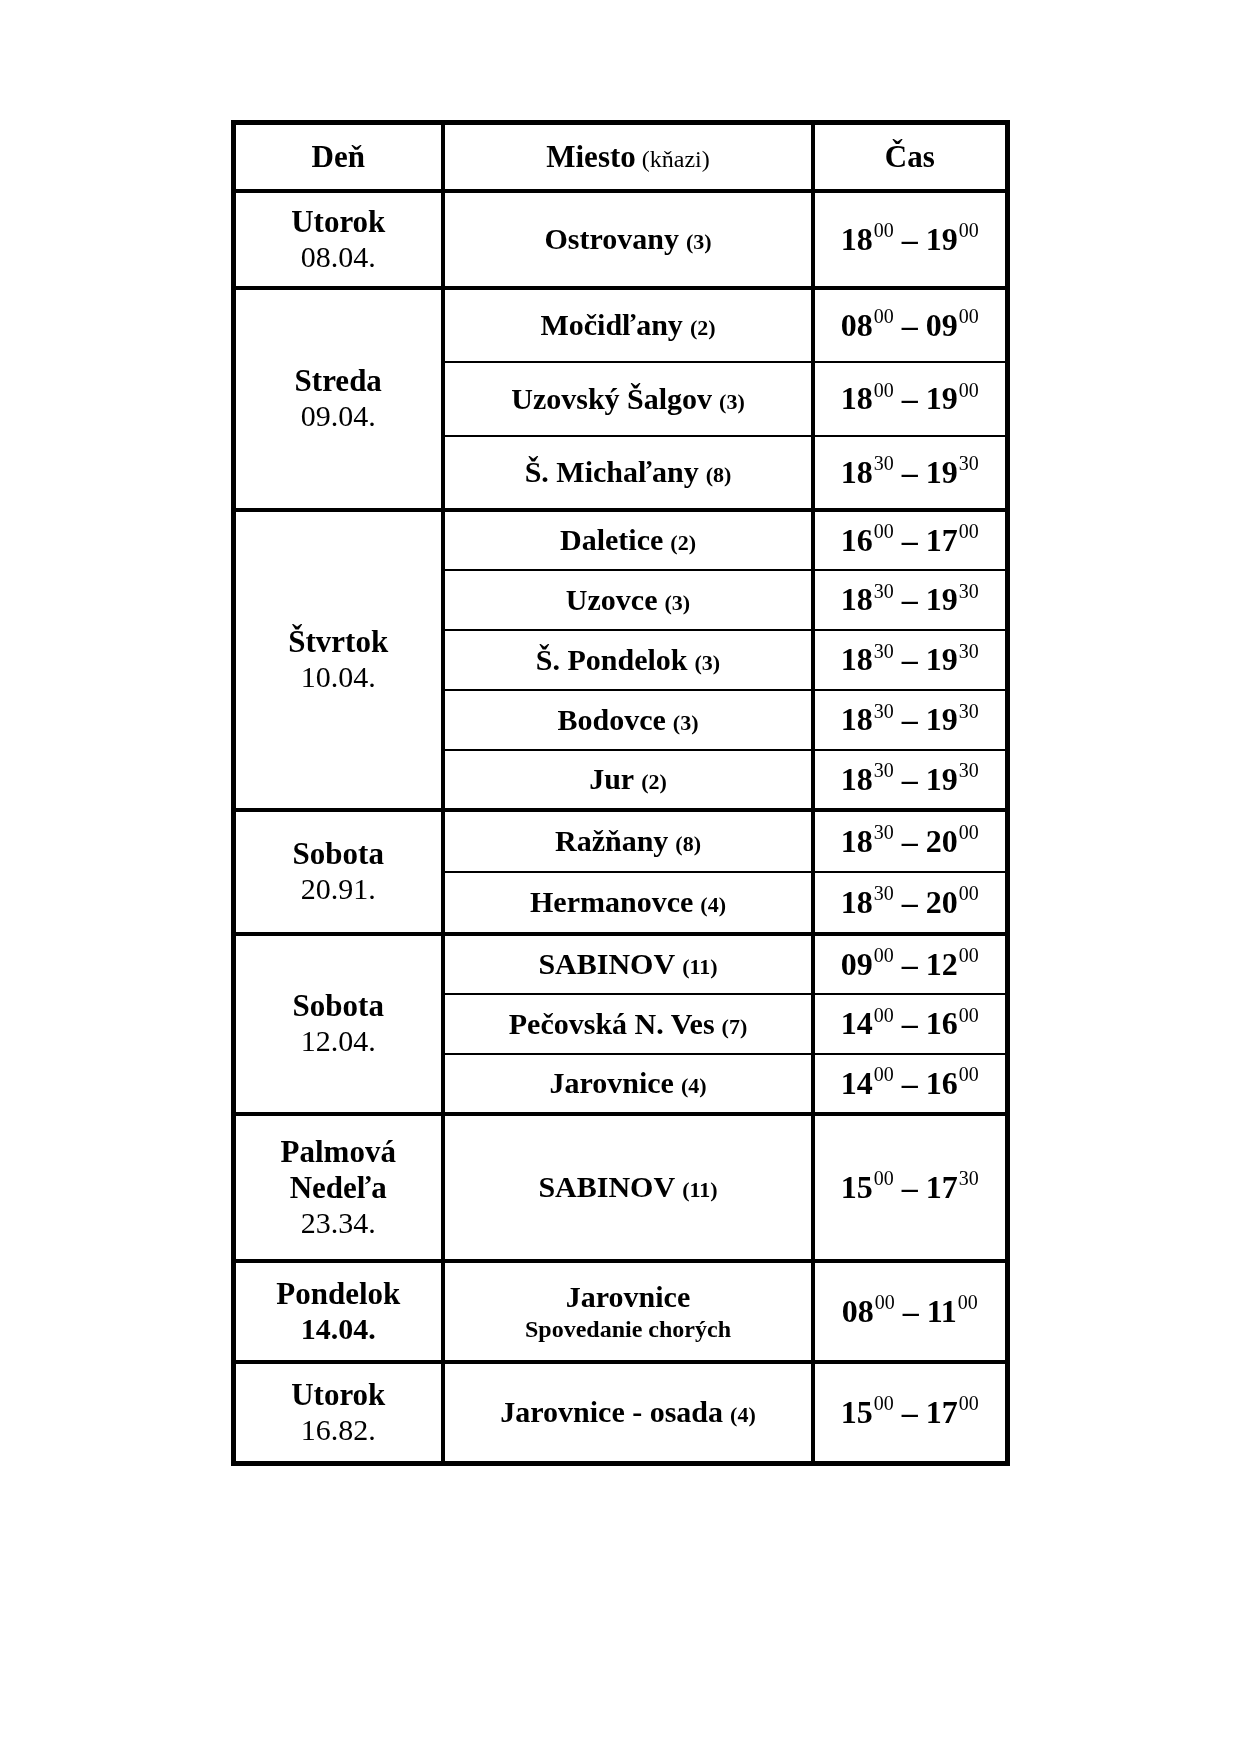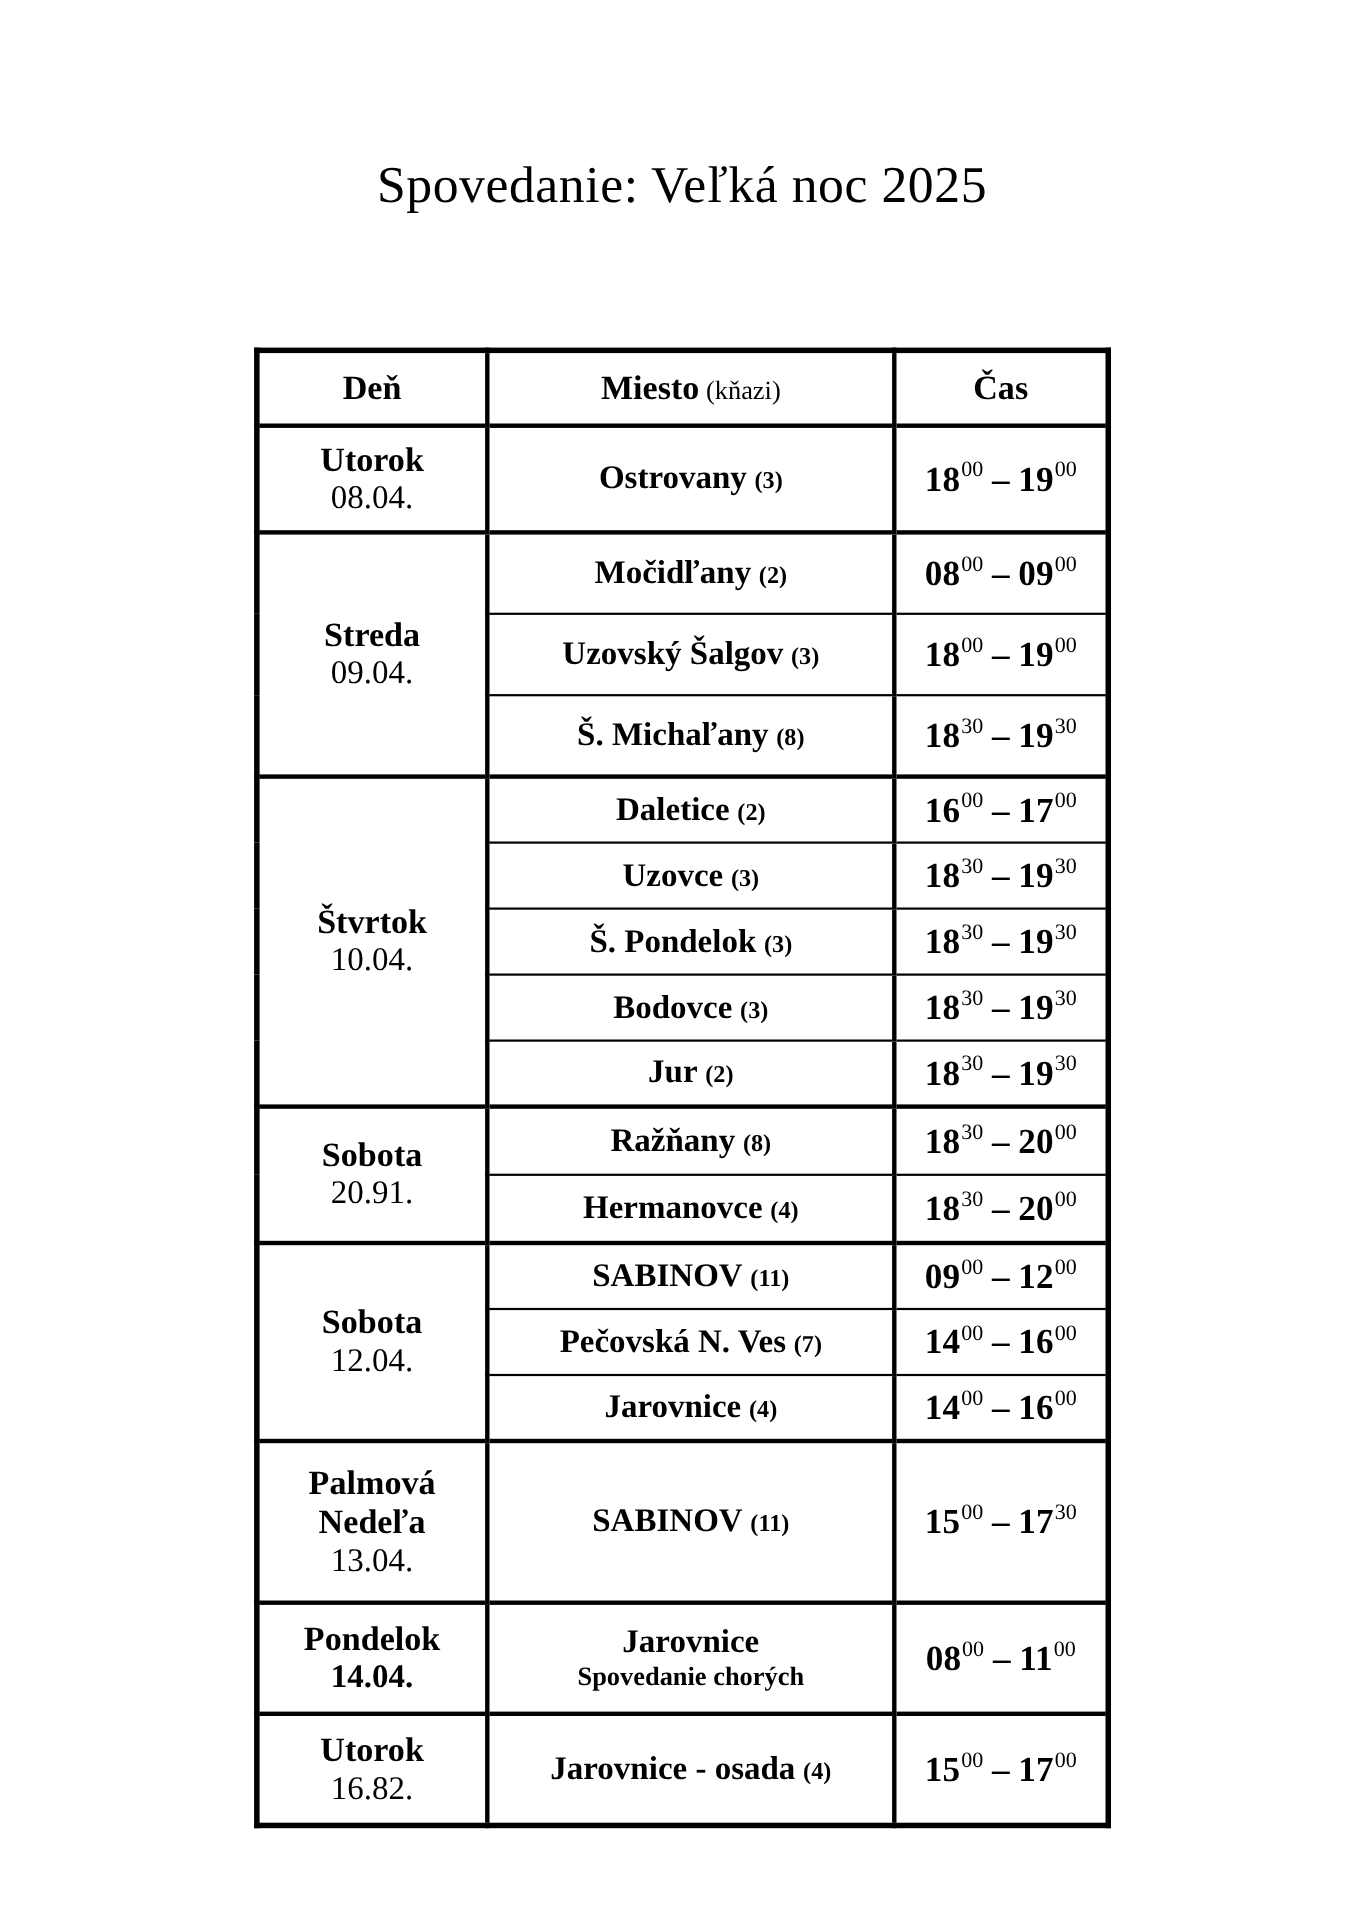--- a/index.html
+++ b/index.html
@@ -81,21 +81,20 @@
     top: -0.62em;
     margin-left: 1px;
   }
   .time-cell .dash { margin: 0 8px; }
 </style>
 </head>
 <body>
 
 <div class="page">
 
-  <h1 class="doc-title">Spovedanie: Veľká noc 2025</h1>
 
   <table class="schedule">
     <colgroup>
       <col class="c-day">
         <col class="c-place">
         <col class="c-time">
     </colgroup>
     <thead>
       <tr class="hdr">
         <th>
@@ -245,21 +244,21 @@
         </td>
         <td class="time-cell">
           <span>14</span><sup>00</sup><span class="dash">–</span><span>16</span><sup>00</sup>
         </td>
       </tr>
 
       <tr class="g5 group-start">
         <td>
           <div class="day-name">Palmová</div>
           <div class="day-name">Nedeľa</div>
-          <div class="day-date">13.04.</div>
+          <div class="day-date">23.34.</div>
         </td>
         <td>
           <span class="place-name">SABINOV</span><span class="place-count">(11)</span>
         </td>
         <td class="time-cell">
           <span>15</span><sup>00</sup><span class="dash">–</span><span>17</span><sup>30</sup>
         </td>
       </tr>
 
       <tr class="g6 group-start">

